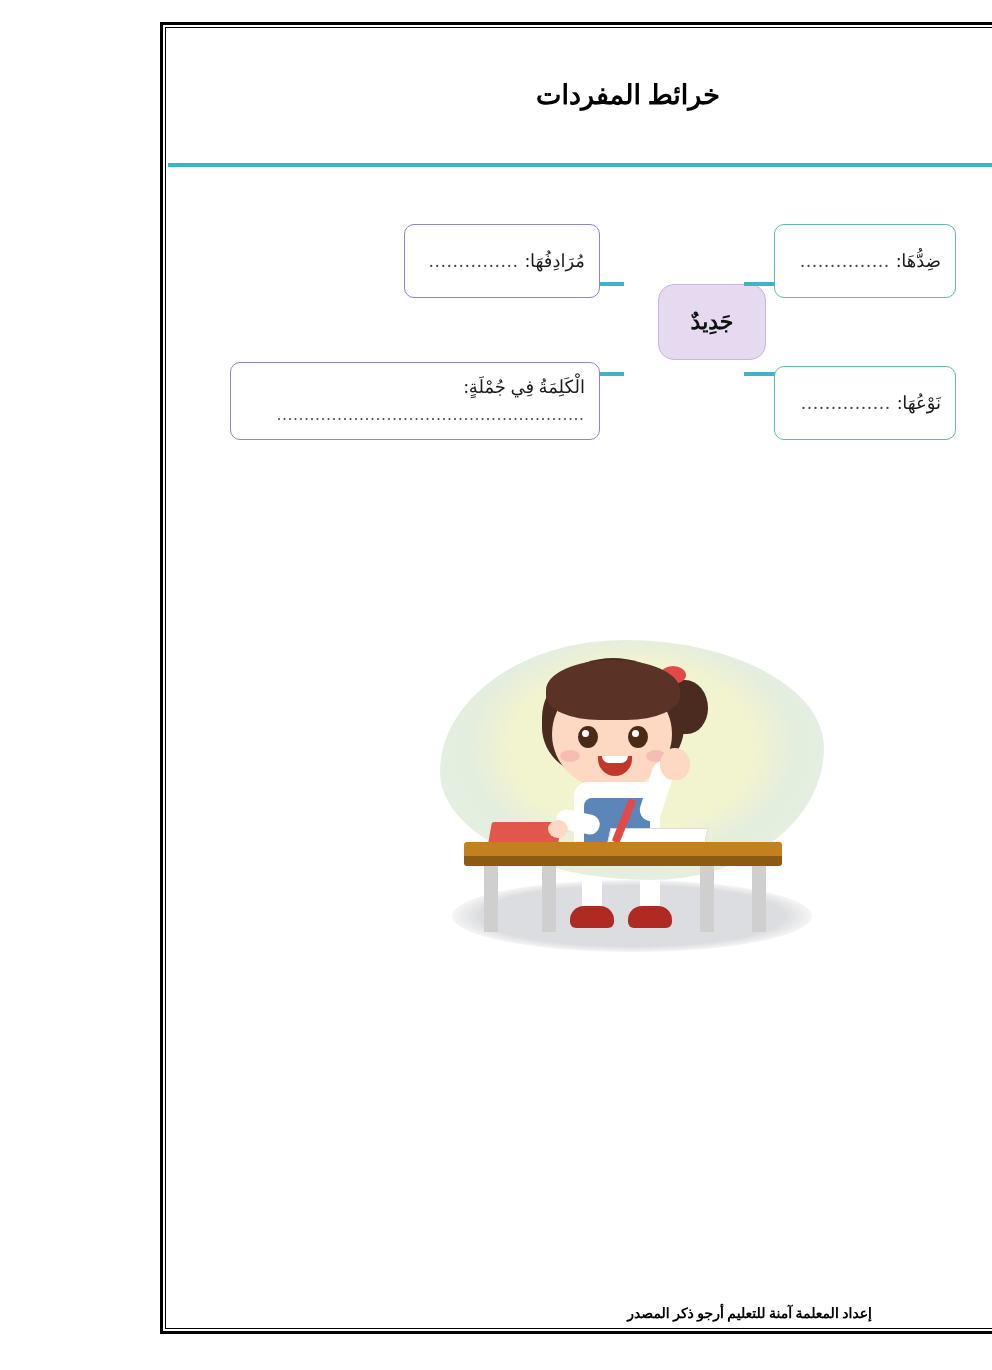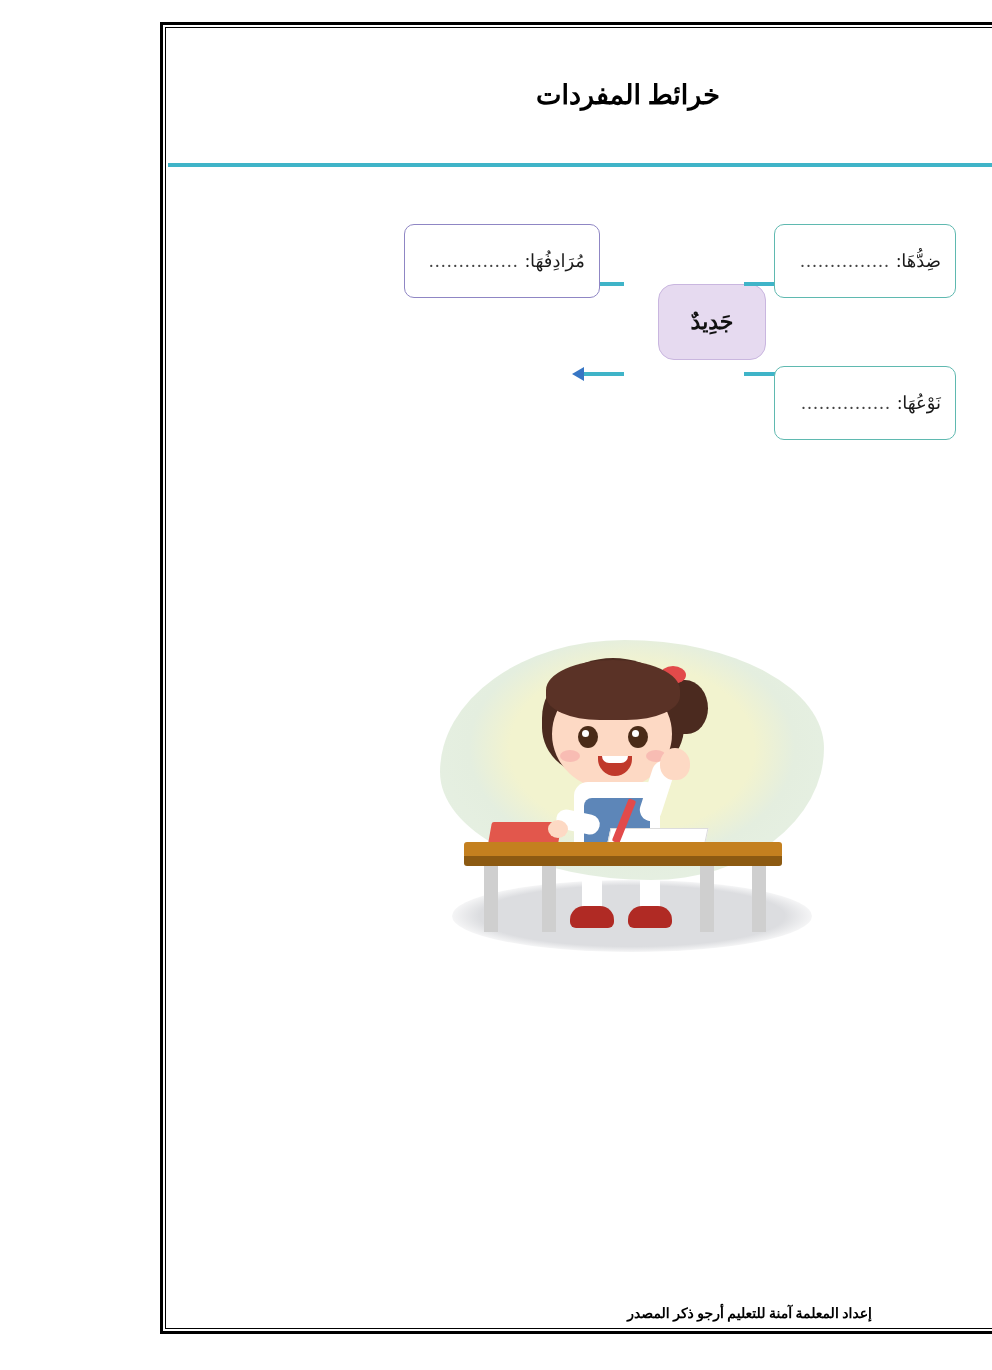--- a/index.html
+++ b/index.html
@@ -529,20 +529,26 @@
     <div class="node node-synonym">
       <span>مُرَادِفُهَا:</span>
       <span class="dots" style="margin-right:6px;">...............</span>
     </div>
 
     <div class="node teal node-type">
       <span>نَوْعُهَا:</span>
       <span class="dots" style="margin-right:6px;">...............</span>
     </div>
 
+    <div class="node node-sentence">
+      <div class="sentence-inner">
+        <span>الْكَلِمَةُ فِي جُمْلَةٍ:</span>
+        <div class="sentence-line2">........................................................</div>
+      </div>
+    </div>
   </div>
 
   <div class="illus">
     <div class="blob"></div>
     <div class="floor"></div>
 
     <div class="hair-back"></div>
     <div class="pony"></div>
     <div class="bow"></div>
     <div class="head"></div>

